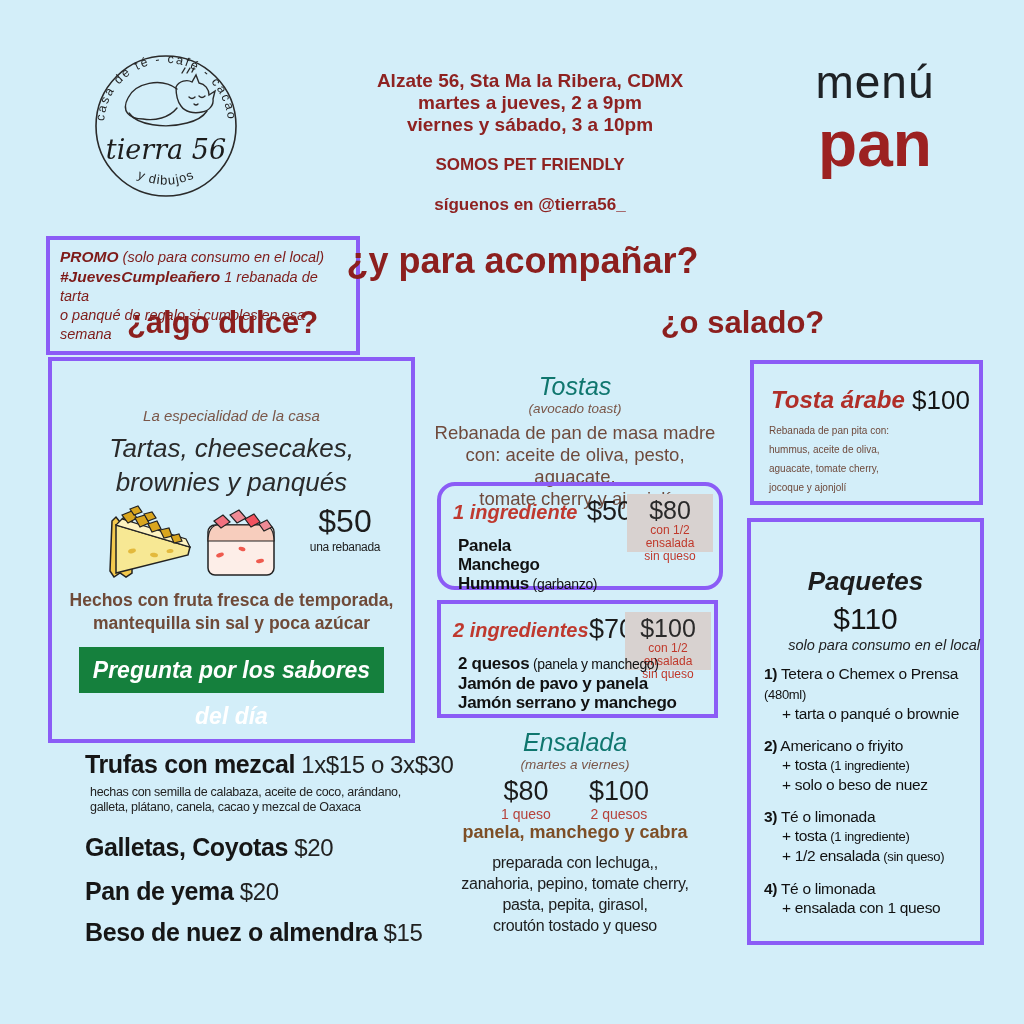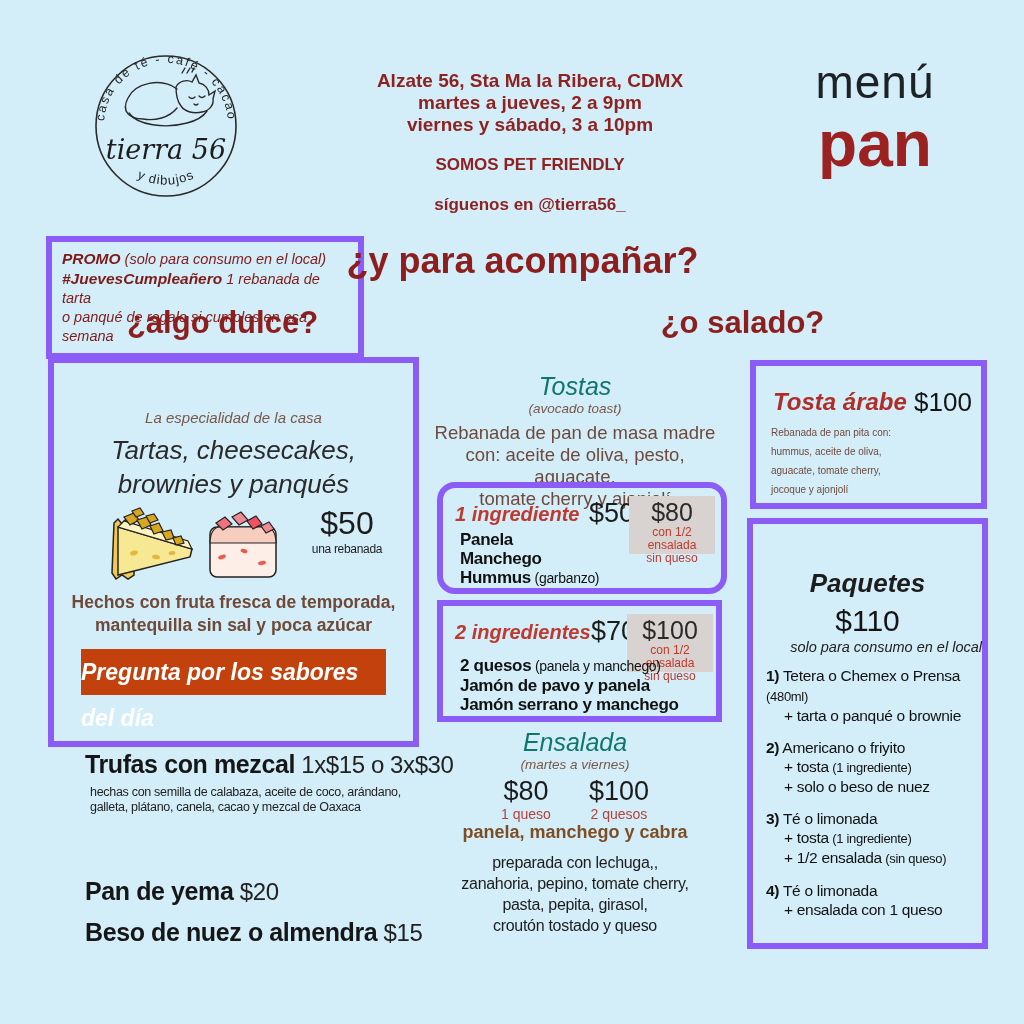--- a/index.html
+++ b/index.html
@@ -1,30 +1,30 @@
 <!DOCTYPE html>
 <html><head>
 <meta charset="utf-8">
 <style>
   html,body{margin:0;padding:0;}
   body{font-family:"Liberation Sans",sans-serif;}
   #stage{position:relative;width:1024px;height:1024px;background:#d3eef9;overflow:hidden;}
   .abs{position:absolute;}
   .center{text-align:center;}
-  .bordered{border:6px solid #8b5cf6;}
+  .bordered{border:4px solid #8b5cf6;}
   .hdr-line{font-weight:bold;font-size:19px;line-height:22px;color:#8e2221;}
   .big-q{font-weight:bold;color:#8c1f1e;}
   .menu-word{font-size:46px;color:#1e2226;letter-spacing:1px;}
   .menu-type{font-size:64px;font-weight:bold;color:#9c2121;margin-top:-2px;}
   .promo{font-style:italic;color:#7e1b19;font-size:14.5px;line-height:19px;padding:7px 10px;}
   .promo b{font-size:15.5px;}
   .spec-tagline{font-style:italic;font-size:15px;color:#7a5648;}
   .spec-title{font-style:italic;font-size:26px;font-weight:500;color:#2a2a2a;line-height:34px;}
   .spec-desc{font-weight:bold;font-size:17.5px;color:#6f4a38;line-height:23px;}
-  .banner{background:#c2410c;color:#ffffff;font-weight:bold;font-style:italic;font-size:23px;line-height:46px;}
+  .banner{background:#15803d;color:#ffffff;font-weight:bold;font-style:italic;font-size:23px;line-height:46px;text-align:center;}
   .sw-name{font-weight:bold;font-size:25px;color:#161616;letter-spacing:-0.4px;}
   .sw-price{font-size:24px;color:#222;letter-spacing:-0.4px;}
   .sw-desc{font-size:12.5px;line-height:15px;color:#222;letter-spacing:-0.3px;}
   .sec-title{font-weight:normal;font-style:italic;font-size:25px;color:#0f766e;}
   .sec-sub{font-style:italic;font-size:13.5px;color:#7a5648;}
   .tostas-desc{font-weight:500;font-size:18.5px;line-height:22px;color:#6f4a3c;}
   .opt-name{font-weight:bold;font-style:italic;font-size:20px;color:#bf392f;}
   .opt-price{font-size:27px;font-weight:500;color:#1b1b1b;}
   .graybox{background:#d8d2d0;text-align:center;padding-top:2px;}
   .gray-price{font-size:25px;font-weight:500;color:#2a2a2a;line-height:28px;}
@@ -151,20 +151,23 @@
     <div class="abs banner" style="left:27px;top:286px;width:305px;height:46px;">Pregunta por los sabores del día</div>
   </div>
 
   <div class="abs" style="left:85px;top:750px;">
     <span class="sw-name">Trufas con mezcal</span><span class="sw-price"> 1x$15 o 3x$30</span>
   </div>
   <div class="abs sw-desc" style="left:90px;top:785px;">
     <div>hechas con semilla de calabaza, aceite de coco, arándano,</div>
     <div>galleta, plátano, canela, cacao y mezcal de Oaxaca</div>
   </div>
+  <div class="abs" style="left:85px;top:833px;">
+    <span class="sw-name">Galletas, Coyotas</span><span class="sw-price"> $20</span>
+  </div>
   <div class="abs" style="left:85px;top:877px;">
     <span class="sw-name">Pan de yema</span><span class="sw-price"> $20</span>
   </div>
   <div class="abs" style="left:85px;top:918px;">
     <span class="sw-name">Beso de nuez o almendra</span><span class="sw-price"> $15</span>
   </div>
 
   <div class="abs center" style="left:430px;top:372px;width:290px;">
     <div class="sec-title">Tostas</div>
     <div class="sec-sub">(avocado toast)</div>
@@ -176,21 +179,21 @@
   </div>
 
   <div class="abs bordered" style="left:437px;top:482px;width:278px;height:100px;border-radius:18px;">
     <div class="abs opt-name" style="left:12px;top:15px;">1 ingrediente</div>
     <div class="abs opt-price" style="left:146px;top:10px;">$50</div>
     <div class="abs graybox" style="left:186px;top:8px;width:86px;height:56px;">
       <div class="gray-price">$80</div>
       <div class="gray-note">con 1/2 ensalada</div>
       <div class="gray-note">sin queso</div>
     </div>
-    <div class="abs" style="left:17px;top:42px;">
+    <div class="abs" style="left:17px;top:50px;">
       <div class="opt-item">Panela</div>
       <div class="opt-item">Manchego</div>
       <div class="opt-item"><span>Hummus</span><span class="small"> (garbanzo)</span></div>
     </div>
   </div>
 
   <div class="abs bordered" style="left:437px;top:600px;width:273px;height:110px;">
     <div class="abs opt-name" style="left:12px;top:15px;">2 ingredientes</div>
     <div class="abs opt-price" style="left:148px;top:10px;">$70</div>
     <div class="abs graybox" style="left:184px;top:8px;width:86px;height:56px;">

